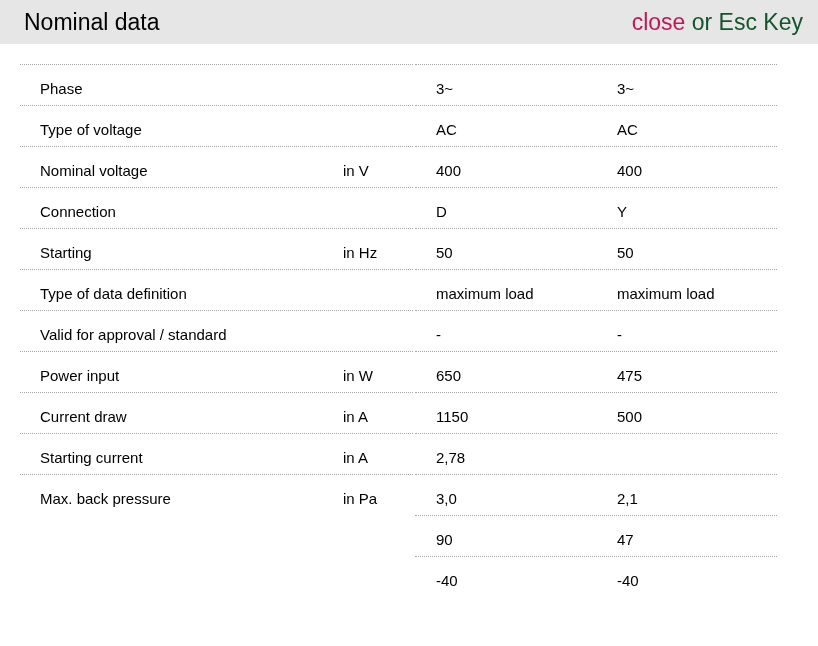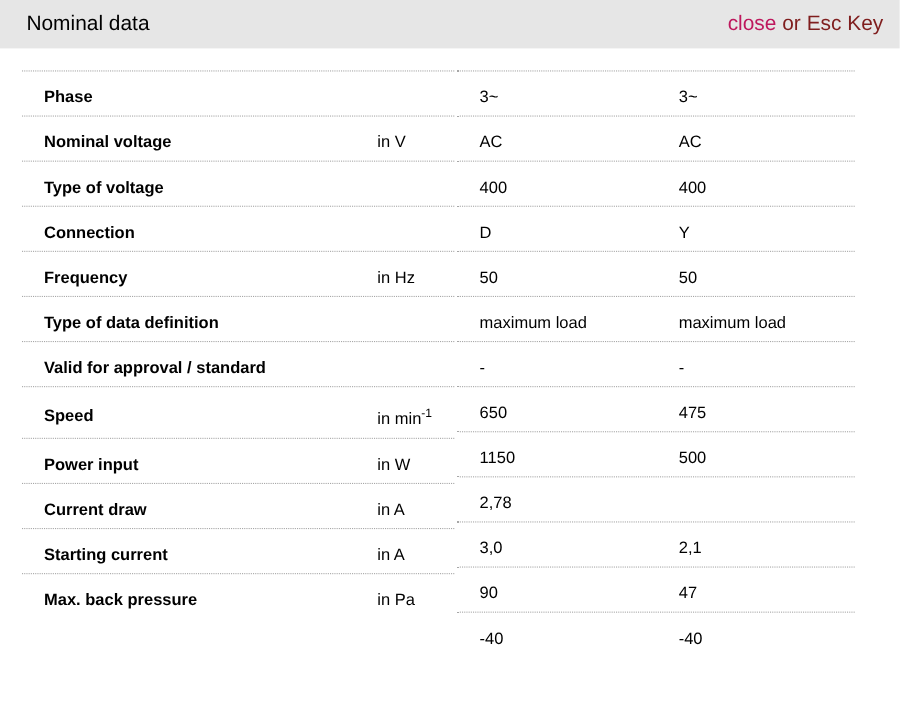--- a/index.html
+++ b/index.html
@@ -10,30 +10,30 @@
     overflow: hidden;
     color: #000;
   }
   .modal-header {
     width: 818px; height: 44px;
     background: #e6e6e6;
     display: flex;
     align-items: center;
     justify-content: space-between;
     padding: 0 15px 0 24px;
-    font-size: 19px;
+    font-size: 23px;
   }
   .modal-title { color: #000; }
   .header-right { white-space: nowrap; }
   .close-link {
     color: #be185d;
     text-decoration: none;
     cursor: pointer;
   }
-  .esc-hint { color: #7f1d1d; }
+  .esc-hint { color: #14532d; }
 
   .tables {
     display: flex;
     align-items: flex-start;
     margin: 20px 0 0 20px;
     width: 757px;
   }
   .t-left  { width: 393px; }
   .t-right { width: 362px; margin-left: 2px; }
 
@@ -41,21 +41,21 @@
     display: flex;
     align-items: center;
     height: 41px;
     border-top: 1px dotted #a6a6a6;
     padding-top: 7px;
     font-size: 15px;
     line-height: 17px;
   }
   .row.tall { height: 47px; }
 
-  .cell.label { width: 323px; padding-left: 20px; font-weight: bold; }
+  .cell.label { width: 323px; padding-left: 20px; }
   .cell.unit  { width: 70px;  white-space: nowrap; }
   .unit-sup   { font-size: 11px; }
   .t-right .cell.val { width: 181px; padding-left: 21px; white-space: nowrap; }
 </style>
 </head>
 <body>
 
 <div class="modal-header">
   <span class="modal-title">Nominal data</span>
   <span class="header-right">
@@ -65,53 +65,49 @@
 </div>
 
 <div class="tables">
   <div class="t-left" id="t-left">
   <div class="row">
     <span class="cell label">Phase</span>
     <span class="cell unit"><span class="unit-base"></span></span>
   </div>
 
   <div class="row">
-    <span class="cell label">Nominal voltage</span>
-    <span class="cell unit"><span class="unit-base">in V</span></span>
+    <span class="cell label">Type of voltage</span>
+    <span class="cell unit"><span class="unit-base"></span></span>
   </div>
 
   <div class="row">
-    <span class="cell label">Type of voltage</span>
-    <span class="cell unit"><span class="unit-base"></span></span>
+    <span class="cell label">Nominal voltage</span>
+    <span class="cell unit"><span class="unit-base">in V</span></span>
   </div>
 
   <div class="row">
     <span class="cell label">Connection</span>
     <span class="cell unit"><span class="unit-base"></span></span>
   </div>
 
   <div class="row">
-    <span class="cell label">Frequency</span>
+    <span class="cell label">Starting</span>
     <span class="cell unit"><span class="unit-base">in Hz</span></span>
   </div>
 
   <div class="row">
     <span class="cell label">Type of data definition</span>
     <span class="cell unit"><span class="unit-base"></span></span>
   </div>
 
   <div class="row">
     <span class="cell label">Valid for approval / standard</span>
     <span class="cell unit"><span class="unit-base"></span></span>
   </div>
 
-  <div class="row tall">
-    <span class="cell label">Speed</span>
-    <span class="cell unit"><span class="unit-base">in min</span><sup class="unit-sup">-1</sup></span>
-  </div>
 
   <div class="row">
     <span class="cell label">Power input</span>
     <span class="cell unit"><span class="unit-base">in W</span></span>
   </div>
 
   <div class="row">
     <span class="cell label">Current draw</span>
     <span class="cell unit"><span class="unit-base">in A</span></span>
   </div>

